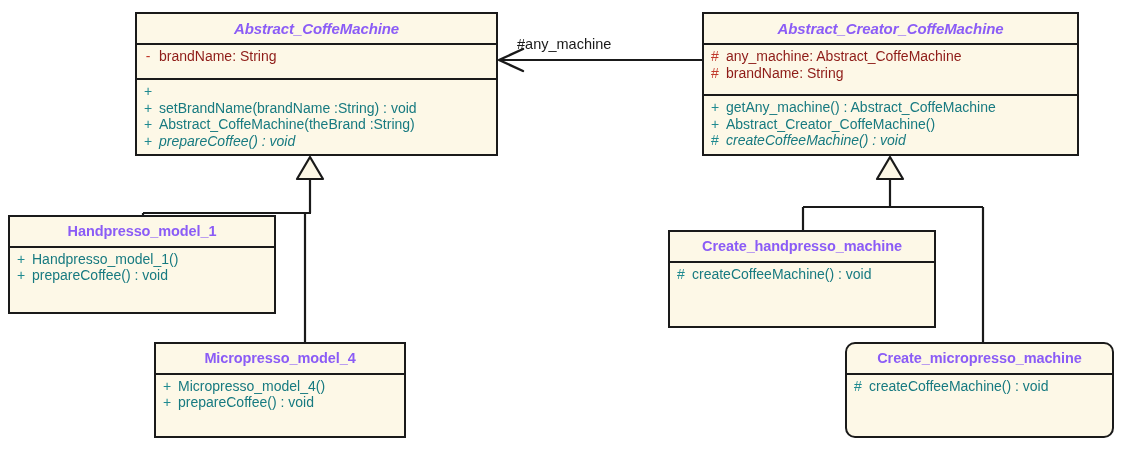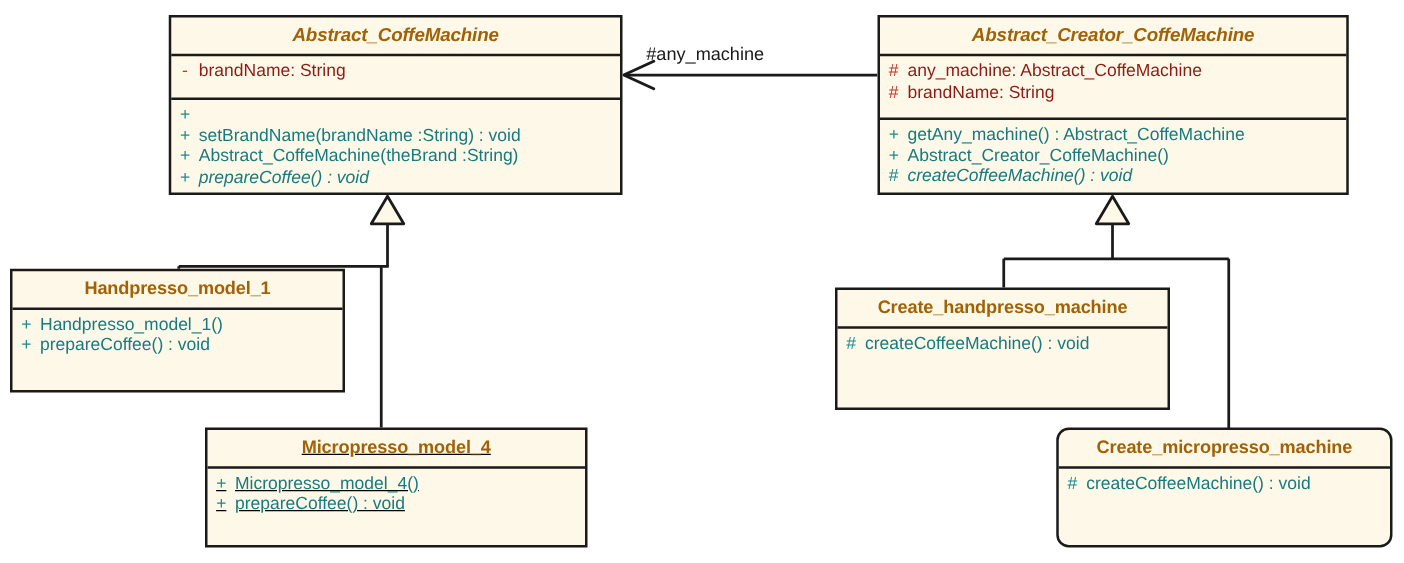--- a/index.html
+++ b/index.html
@@ -29,21 +29,21 @@
     position: absolute;
     background: #fdf8e7;
     border: 2px solid #1a1a1a;
     box-sizing: border-box;
     z-index: 5;
   }
   .class-name {
     text-align: center;
     font-weight: bold;
     font-size: 14.5px;
-    color: #a16207;
+    color: #8b5cf6;
     padding: 6px 4px 6px 4px;
     line-height: 1.15;
     letter-spacing: -0.1px;
   }
   .class-name.abstract {
     font-style: italic;
     font-size: 15px;
   }
   .compartment {
     border-top: 2px solid #1a1a1a;
@@ -85,21 +85,21 @@
     font-size: 14.5px;
     color: #1a1a1a;
     white-space: nowrap;
     z-index: 6;
   }
 
   
   #cls-abstract-coffemachine { left: 135px; top: 12px; width: 363px; height: 144px; }
   #cls-abstract-creator      { left: 702px; top: 12px; width: 377px; height: 144px; }
   #cls-handpresso           { left: 8px;   top: 215px; width: 268px; height: 99px; }
-  #cls-micropresso          { left: 164px; top: 342px; width: 306px; height: 96px; text-decoration: underline; }
+  #cls-micropresso          { left: 154px; top: 342px; width: 252px; height: 96px; }
   #cls-create-handpresso    { left: 668px; top: 230px; width: 268px; height: 98px; }
   #cls-create-micropresso   { left: 845px; top: 342px; width: 269px; height: 96px; border-radius: 10px; }
 
   #cls-abstract-coffemachine .attr-list { min-height: 26px; }
   #cls-abstract-creator .attr-list { min-height: 42px; }
 </style>
 </head>
 <body>
 
 <div id="canvas">

